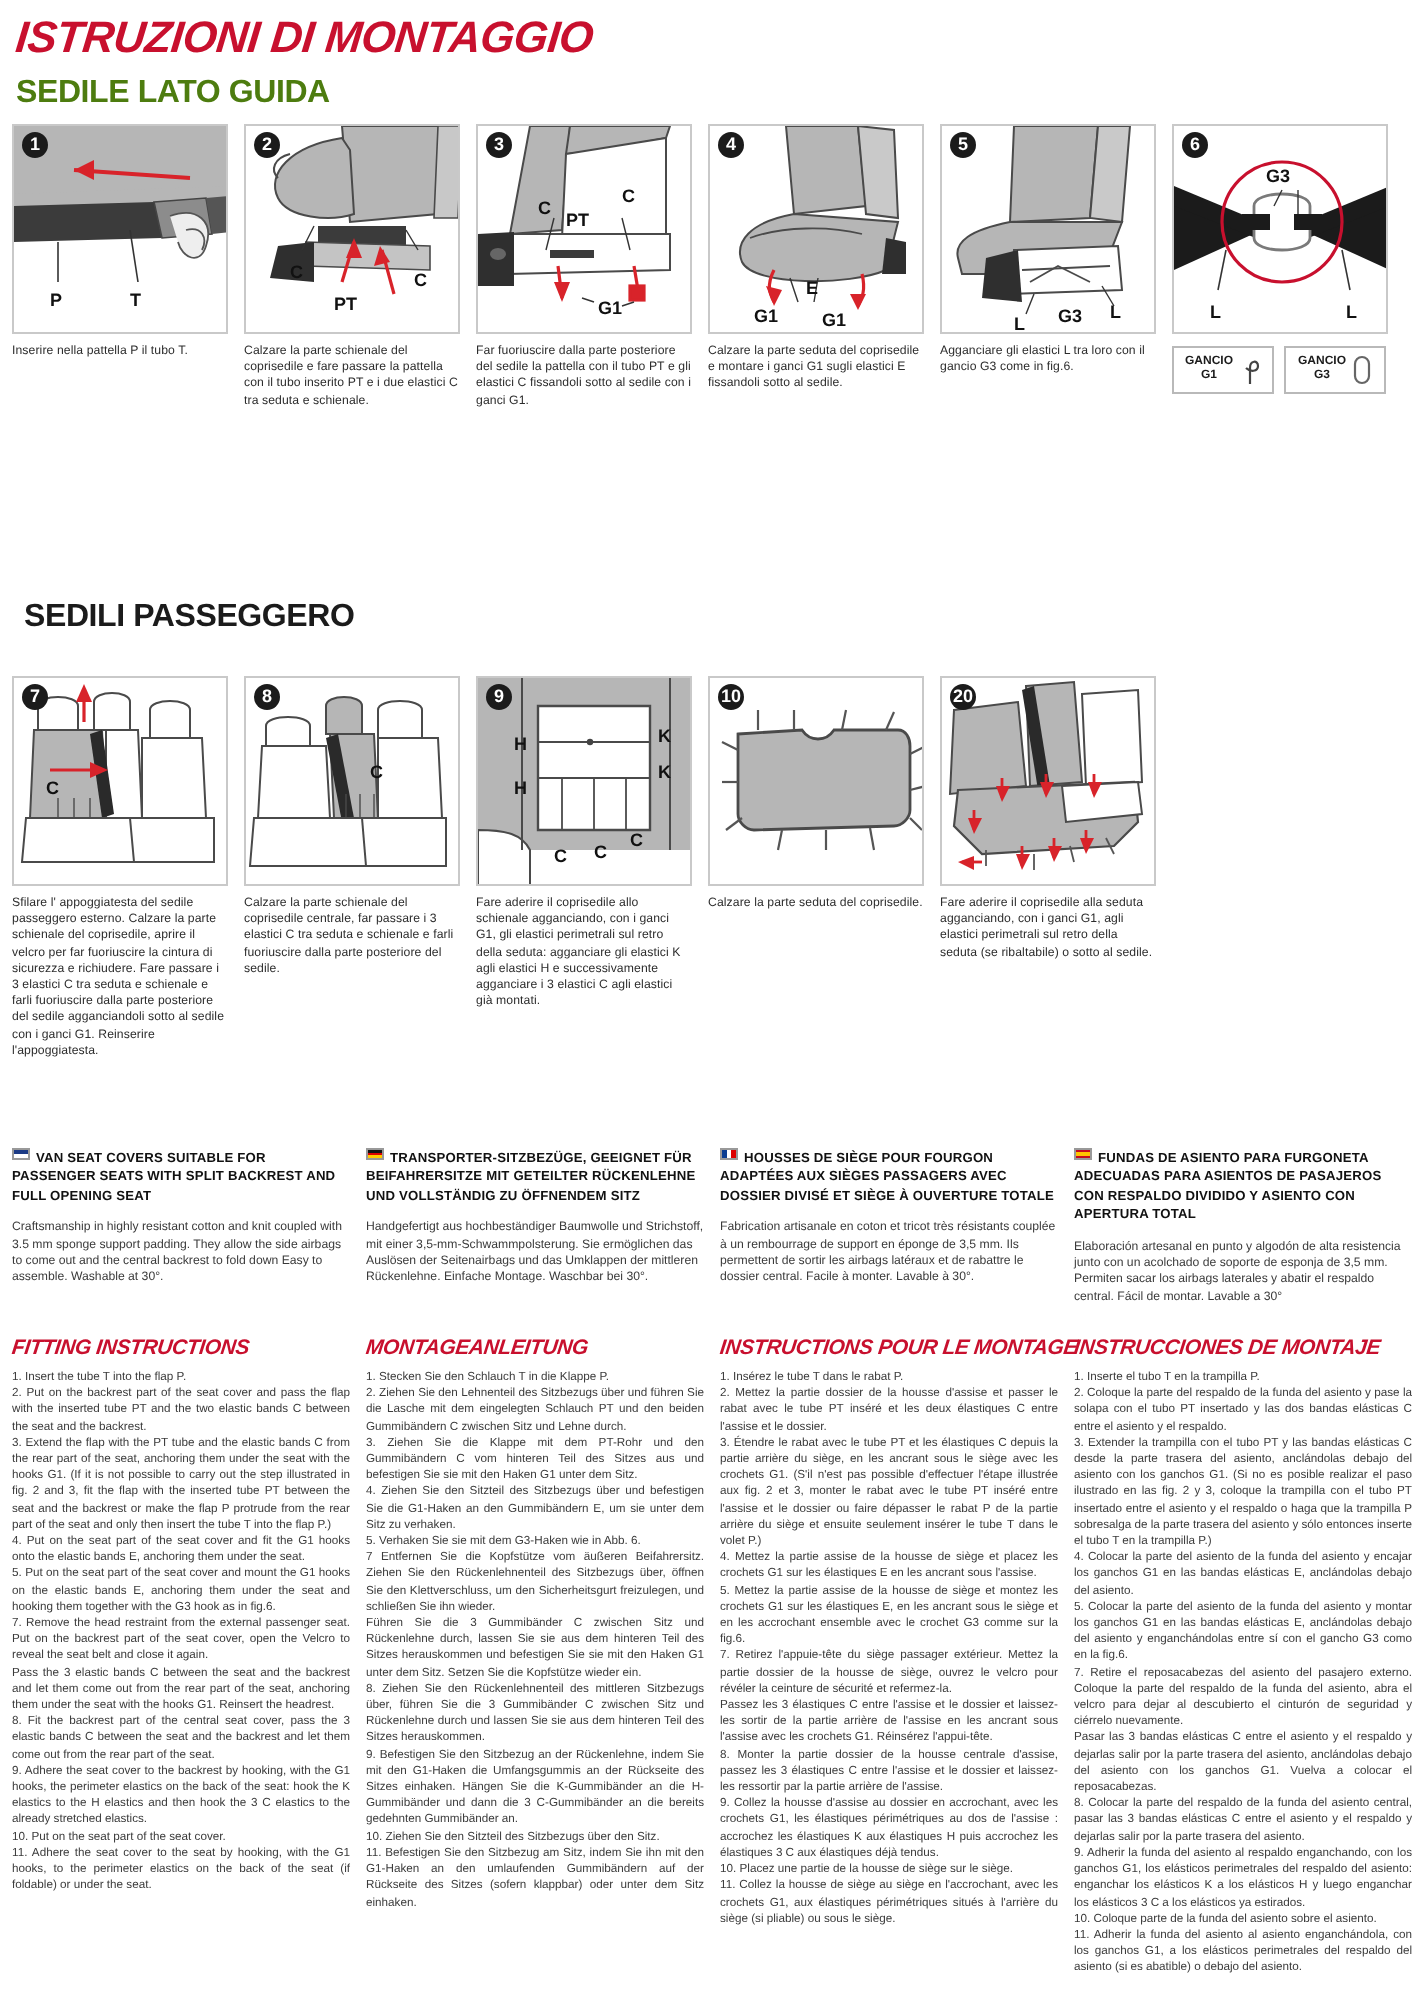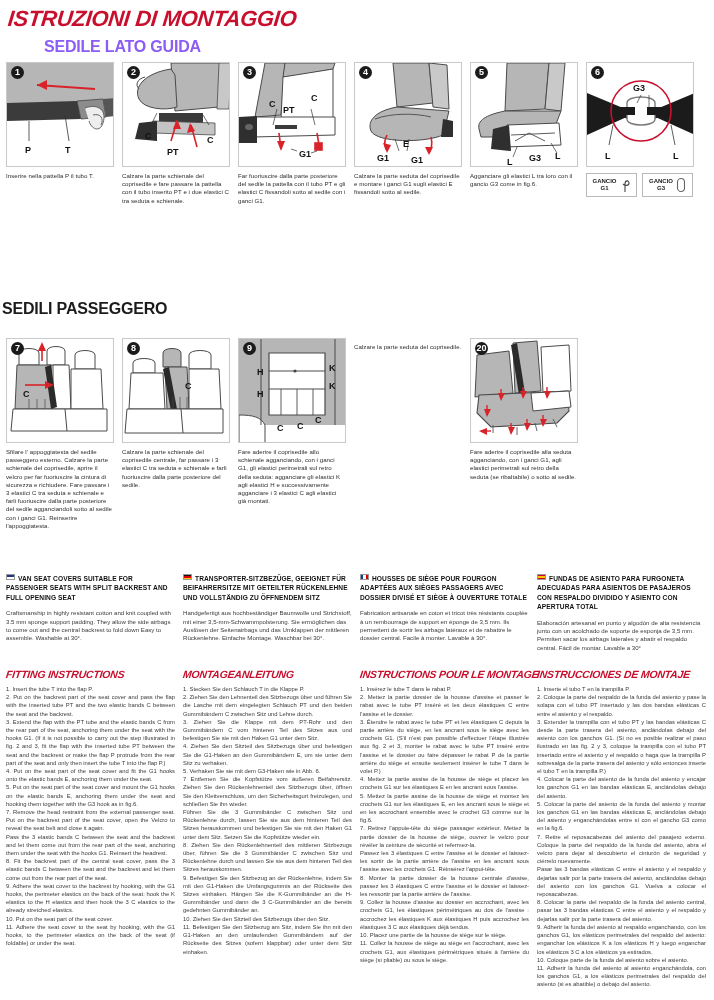--- a/index.html
+++ b/index.html
@@ -16,26 +16,25 @@
   
   .title-main{
     position:absolute;left:8px;top:6px;
     font-size:22px;font-weight:bold;color:#c8102e;
     letter-spacing:-0.3px;
     font-style:italic;
     transform:skewX(-6deg);
   }
   .title-sub{
     position:absolute;left:8px;top:38px;
-    font-size:16px;font-weight:bold;color:#8b5cf6;
+    font-size:16px;font-weight:bold;color:#4d7c0f;
     letter-spacing:-0.2px;
-    margin-left:36px;
   }
   .title-sub2{
-    position:absolute;left:2px;top:300px;
+    position:absolute;left:12px;top:300px;
     font-size:16px;font-weight:bold;color:#1b1b1b;
     letter-spacing:-0.2px;
   }
 
   
   .row{position:absolute;display:flex;gap:8px;}
   .row1{left:6px;top:62px;}
   .row2{left:6px;top:338px;}
 
   .step{width:108px;position:relative;}
@@ -359,20 +358,41 @@
           <text class="lbl" x="90" y="50">K</text>
           <text class="lbl" x="38" y="92">C</text>
           <text class="lbl" x="58" y="90">C</text>
           <text class="lbl" x="76" y="84">C</text>
         </svg>
       </div>
       <div class="caption">Fare aderire il coprisedile allo schienale agganciando, con i ganci G1, gli elastici perimetrali sul retro della seduta: agganciare gli elastici K agli elastici H e successivamente agganciare i 3 elastici C agli elastici già montati.</div>
     </div>
 
     <div class="step step10">
+      <div class="frame">
+        <div class="badge">10</div>
+        <svg width="108" height="105" viewBox="0 0 108 105">
+          <path d="M14 28 L46 26 C50 32, 58 32, 62 26 L94 26 C98 26, 100 30, 100 34 L100 66 C100 70, 96 74, 92 74 L22 76 C18 76, 14 72, 14 68 Z" fill="#b6b6b6" stroke="#4a4a4a" stroke-width="1.4"></path>
+          <g stroke="#555" stroke-width="1.1">
+            <line x1="24" y1="26" x2="24" y2="16"></line>
+            <line x1="42" y1="26" x2="42" y2="16"></line>
+            <line x1="66" y1="26" x2="68" y2="16"></line>
+            <line x1="88" y1="26" x2="92" y2="17"></line>
+            <line x1="100" y1="38" x2="108" y2="34"></line>
+            <line x1="100" y1="56" x2="108" y2="54"></line>
+            <line x1="100" y1="70" x2="106" y2="76"></line>
+            <line x1="80" y1="75" x2="82" y2="86"></line>
+            <line x1="58" y1="76" x2="58" y2="86"></line>
+            <line x1="36" y1="76" x2="34" y2="86"></line>
+            <line x1="16" y1="70" x2="8" y2="76"></line>
+            <line x1="14" y1="52" x2="6" y2="52"></line>
+            <line x1="14" y1="36" x2="6" y2="32"></line>
+          </g>
+        </svg>
+      </div>
       <div class="caption">Calzare la parte seduta del coprisedile.</div>
     </div>
 
     <div class="step step11">
       <div class="frame">
         <div class="badge">20</div>
         <svg width="108" height="105" viewBox="0 0 108 105">
           <path d="M6 16 L38 12 L42 54 L4 58 Z" fill="#b6b6b6" stroke="#4a4a4a" stroke-width="1"></path>
           <path d="M42 4 L66 2 L70 52 L44 54 Z" fill="#b6b6b6" stroke="#4a4a4a" stroke-width="1"></path>
           <path d="M70 8 L98 6 L100 52 L72 54 Z" fill="#fff" stroke="#4a4a4a" stroke-width="1"></path>

